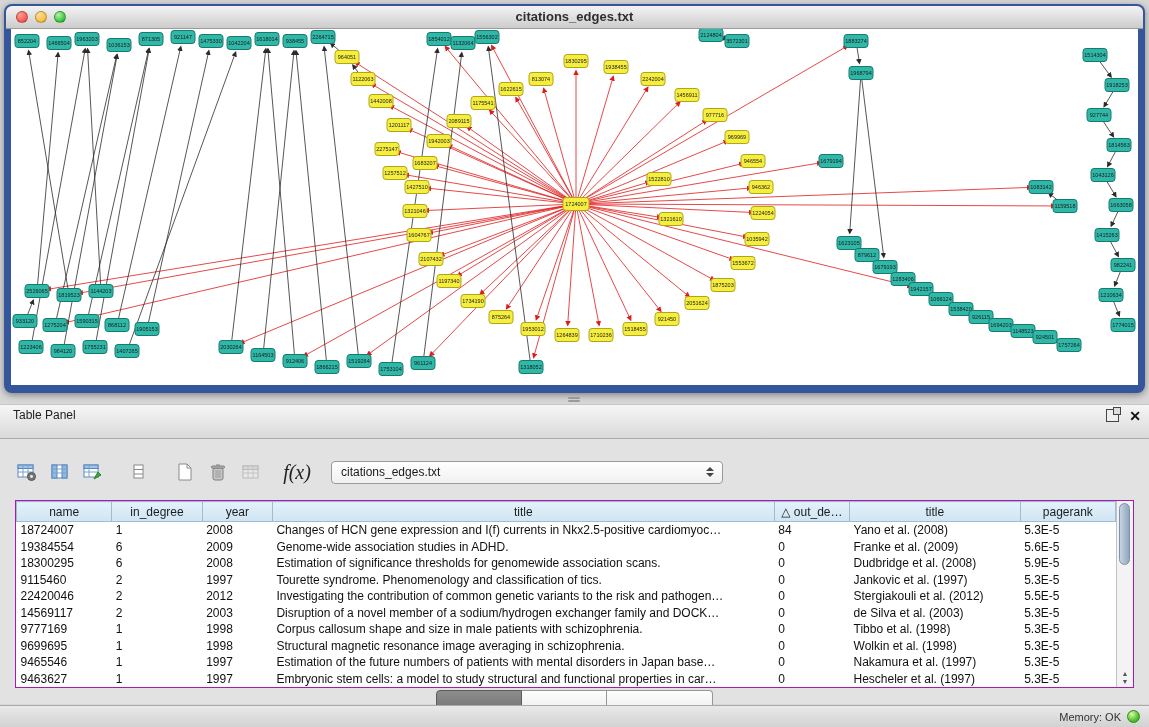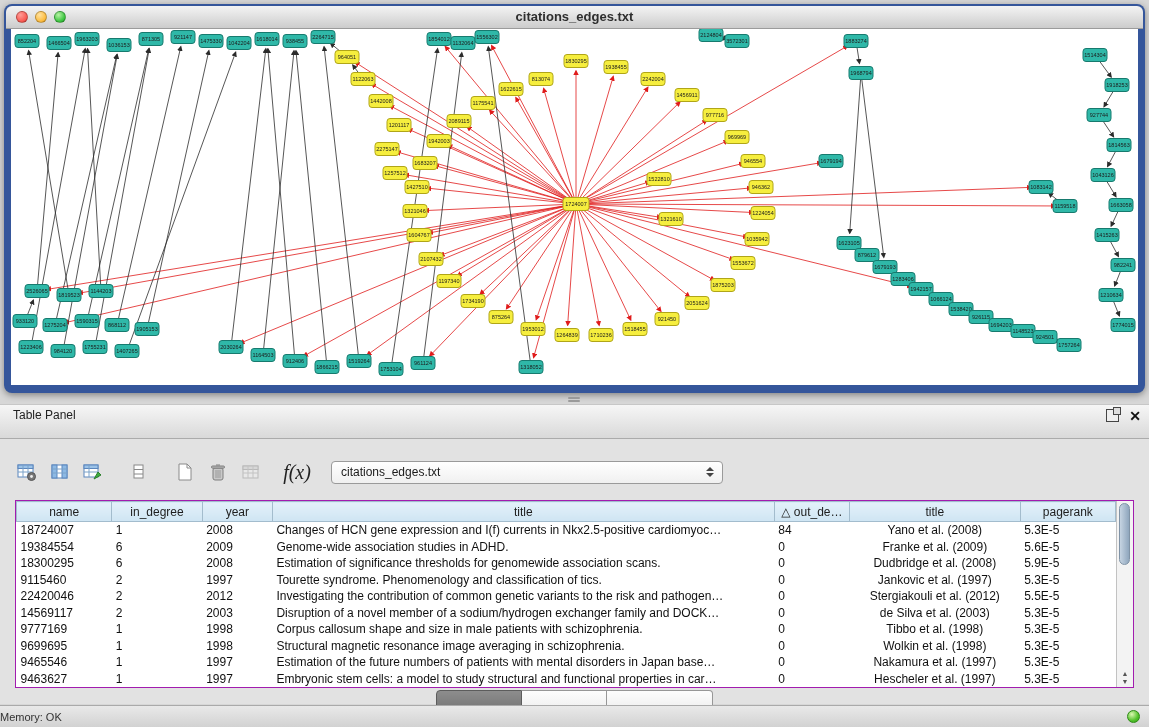--- a/index.html
+++ b/index.html
@@ -83,21 +83,21 @@
   table.tbl{border-collapse:collapse;table-layout:fixed;width:1101px;font-size:12px;}
   table.tbl th{
     background:linear-gradient(#e3f1fa,#cfe5f3);
     border:1px solid #a3bccd;font-weight:normal;color:#1d1d1d;
     height:19px;padding:0 2px;white-space:nowrap;overflow:hidden;
   }
   table.tbl td{
     height:16px;padding:0 4px;white-space:nowrap;overflow:hidden;
     color:#101010;
   }
-  td.c-short{text-align:center;}
+  td.c-short{}
   .vscroll{width:16px;background:#f3f3f3;border-left:1px solid #c2c2c2;position:relative;}
   .vthumb{
     position:absolute;left:2px;top:2px;width:11px;height:62px;border-radius:6px;
     background:linear-gradient(90deg,#c6d4e2,#8fa6bd);border:1px solid #8093a6;box-sizing:border-box;
   }
   .vbtns{position:absolute;bottom:1px;left:0;width:100%;text-align:center;font-size:7px;color:#555;line-height:8px;}
 
   
   .tabs{position:absolute;left:0;width:100%;top:251px;display:flex;justify-content:center;}
   .tab{
@@ -106,21 +106,21 @@
     border:1px solid #979797;border-left:none;
   }
   .tab:first-child{border-left:1px solid #979797;border-radius:4px 0 0 4px;}
   .tab:last-child{border-radius:0 4px 4px 0;font-weight:bold;}
   .tab.active{background:linear-gradient(#8d8d8d,#686868);color:#fff;border-color:#5c5c5c;}
 
   
   .status-bar{
     position:absolute;left:0;top:705px;width:1149px;height:22px;
     background:linear-gradient(#e9e9e9,#d2d2d2);border-top:1px solid #aaa;
-    box-sizing:border-box;display:flex;align-items:center;justify-content:space-between;
+    box-sizing:border-box;display:flex;align-items:center;justify-content:flex-end;
     font-size:11px;color:#333;gap:6px;padding-right:9px;
   }
   .mem-dot{
     width:13px;height:13px;border-radius:50%;
     background:radial-gradient(circle at 35% 30%,#dbf7b2,#53c22b 60%,#2f9e18);
     border:1px solid #2c8a14;box-sizing:border-box;
   }
 </style>
 </head>
 <body>

